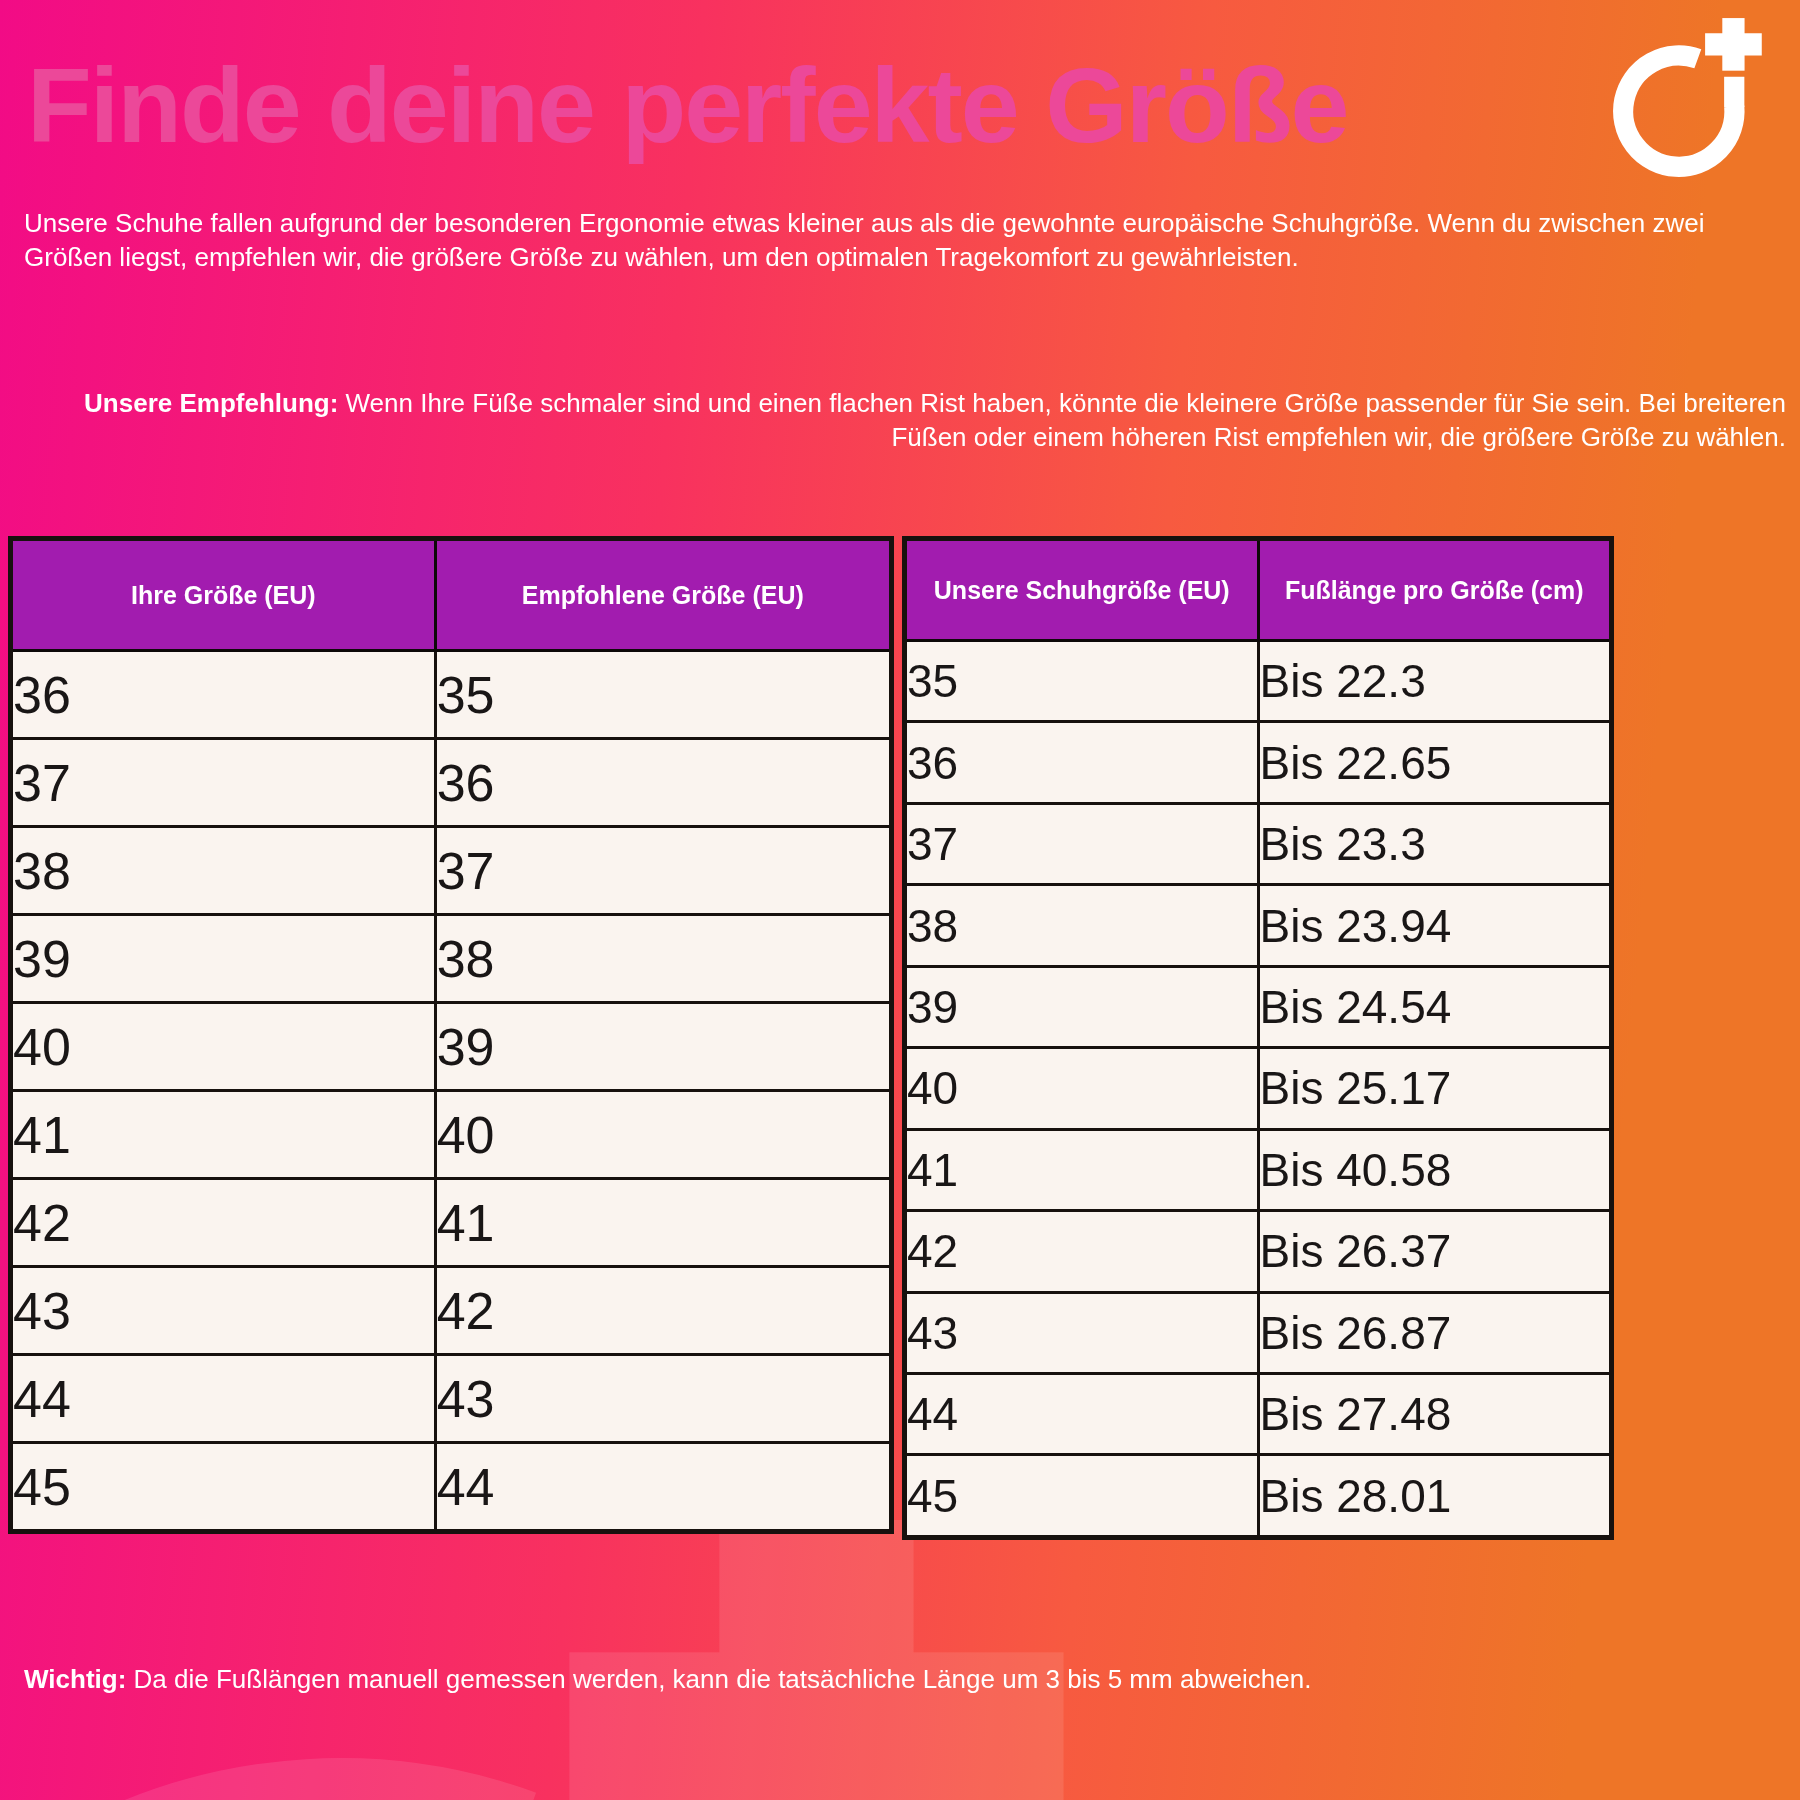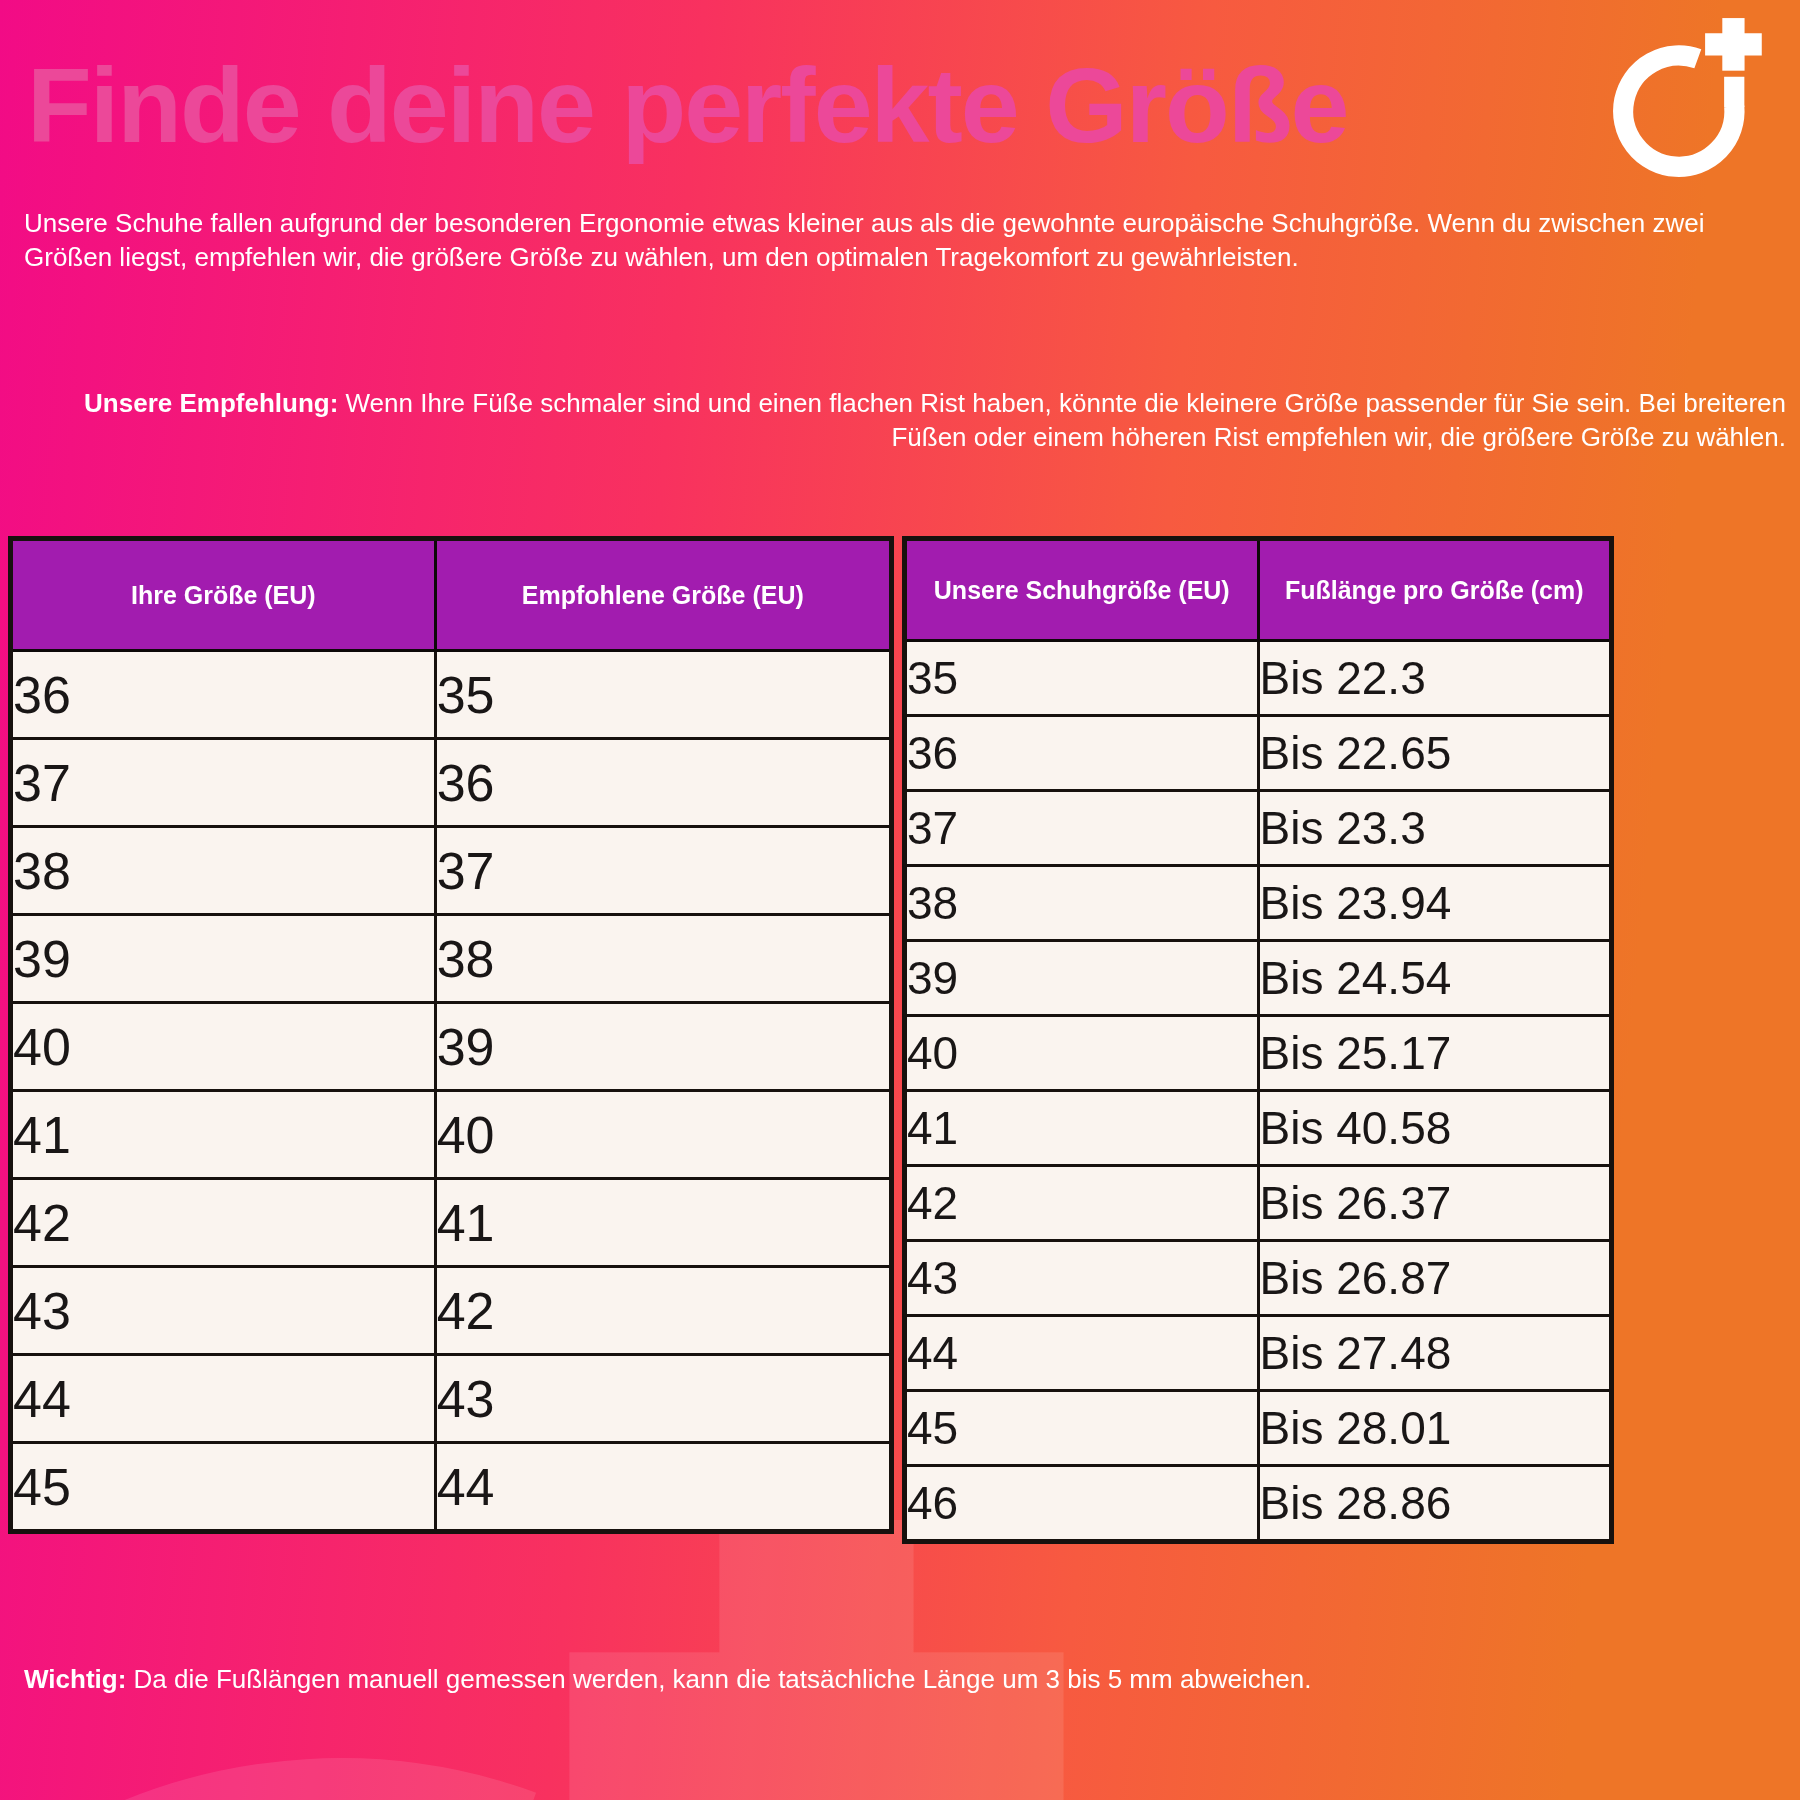--- a/index.html
+++ b/index.html
@@ -174,21 +174,17 @@
           <td>Bis 26.87</td>
         </tr>
         <tr>
           <td>44</td>
           <td>Bis 27.48</td>
         </tr>
         <tr>
           <td>45</td>
           <td>Bis 28.01</td>
         </tr>
-        <tr>
-          <td>46</td>
-          <td>Bis 28.86</td>
-        </tr>
       </tbody>
   </table>
 </div>
 
 <p class="layer para note"><span class="bold">Wichtig:</span><span> Da die Fußlängen manuell gemessen werden, kann die tatsächliche Länge um 3 bis 5 mm abweichen.</span></p>
 
 </body></html>

